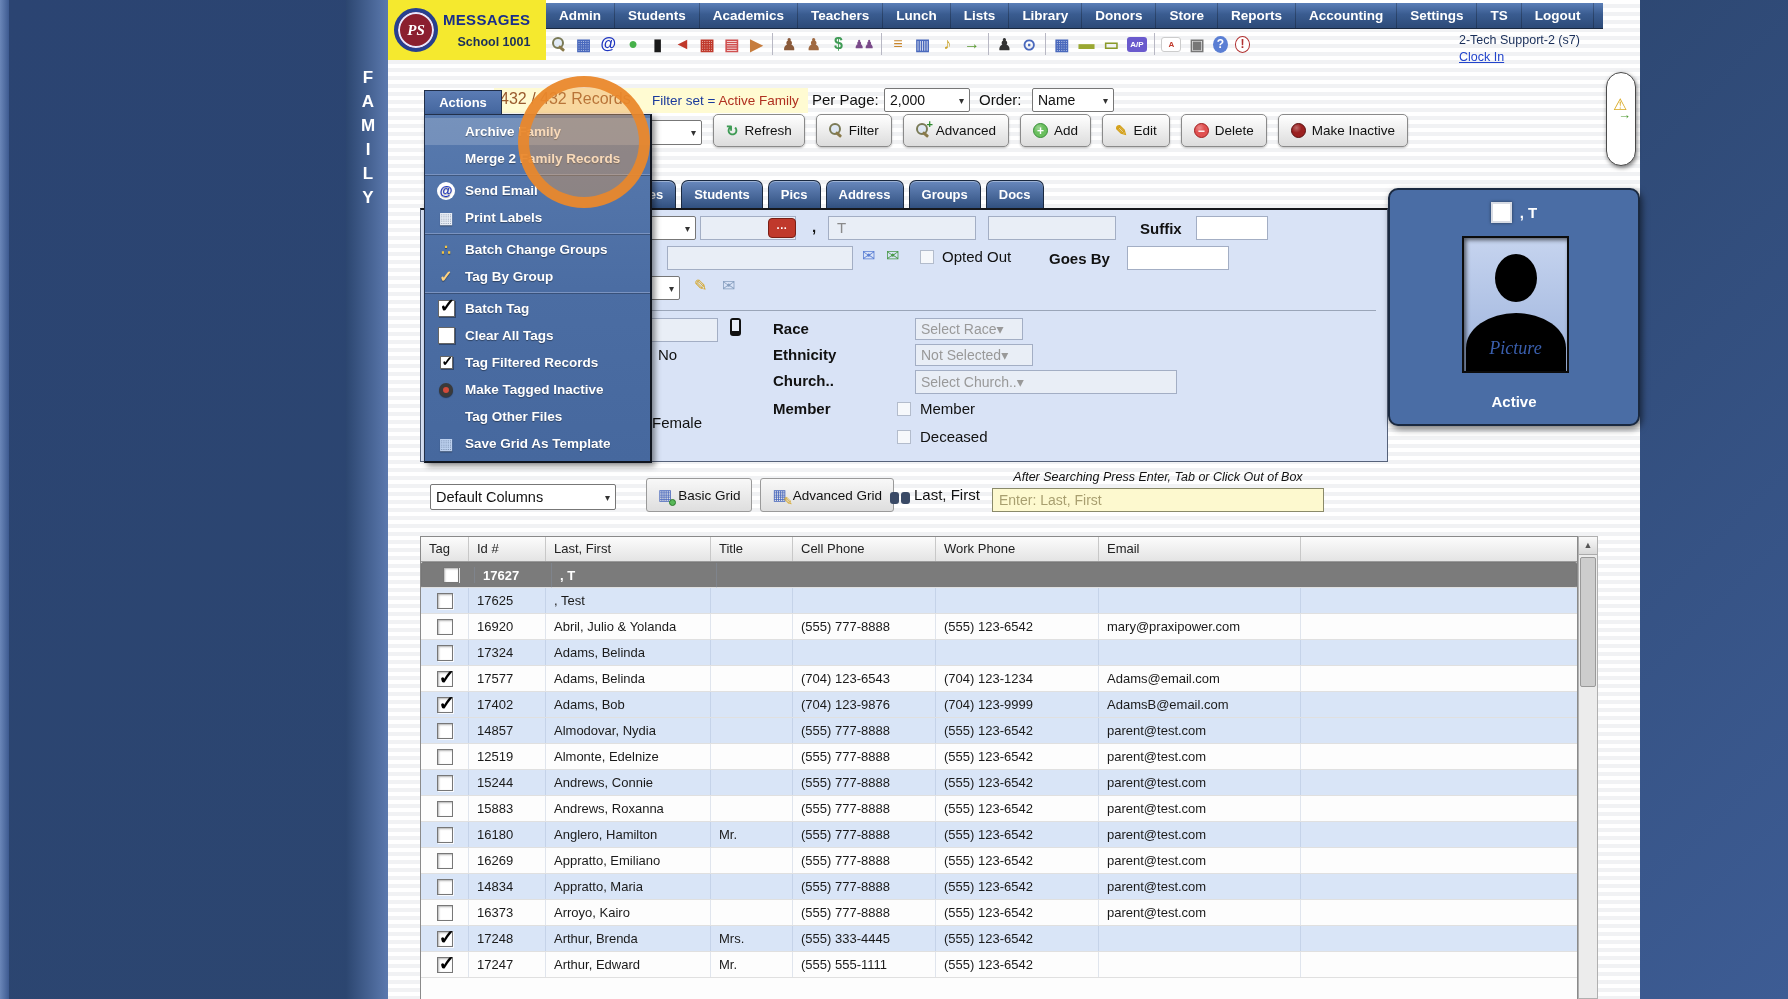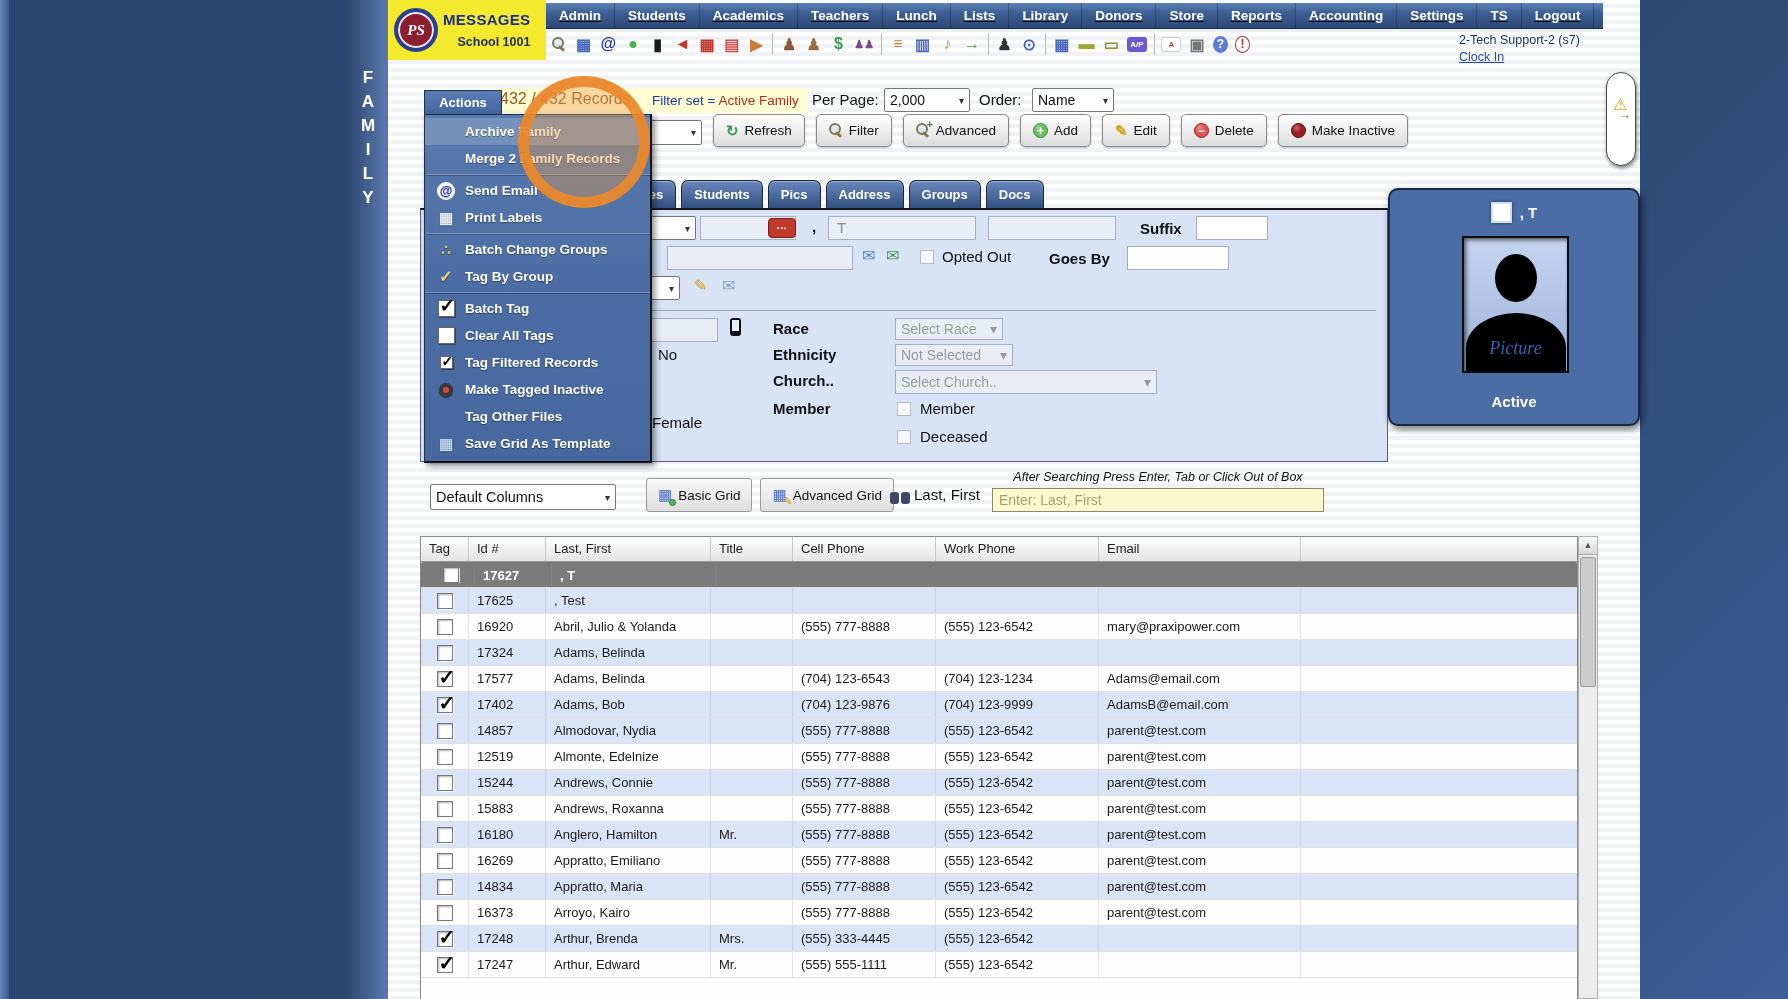--- a/index.html
+++ b/index.html
@@ -22,21 +22,21 @@
   .logo-circle { width:44px; height:44px; border-radius:50%; background:#8b1f2f;
                  border:4px solid #27408f; box-shadow:0 0 0 2px #e8e8ff inset;
                  color:#fff; display:flex; align-items:center; justify-content:center;
                  font-family:"Liberation Serif",serif; font-style:italic; font-weight:bold; font-size:15px; }
   .logo-texts { margin-left:5px; }
   .brand { color:#1a2f8a; font-weight:bold; font-size:15px; letter-spacing:0.3px; }
   .school { color:#1a2f5a; font-weight:bold; font-size:12.5px; text-align:right; margin-top:7px; }
 
   .navbar { position:absolute; left:546px; top:3px; width:1057px; height:26px; display:flex;
             background:linear-gradient(180deg,#5b7fb8 0%,#3a5c90 45%,#2c4a78 100%);
-            border-bottom:1px solid #1a2940; z-index:5;text-decoration:underline; }
+            border-bottom:1px solid #1a2940; z-index:5; }
   .nav-item { color:#fff; font-weight:bold; font-size:13.5px; line-height:25px; padding:0 13px;
               border-right:1px solid rgba(0,0,0,0.25); cursor:pointer; white-space:nowrap; }
 
   .toolbar { position:absolute; left:550px; top:30px; width:700px; height:28px; display:flex;
              align-items:center; gap:7px; z-index:5; }
   .tb-icon { width:20px; height:20px; display:flex; align-items:center; justify-content:center;
              font-size:16px; font-weight:bold; cursor:pointer; }
   .tb-icon.badge { font-size:8px; border-radius:3px; width:22px; height:15px; }
   .tb-icon.circle { border-radius:50%; width:17px; height:17px; font-size:12px; }
   .tb-div { width:1px; height:22px; background:#b8b8c4; }
@@ -88,21 +88,21 @@
 
   
   .form-panel { position:absolute; left:420px; top:208px; width:968px; height:254px;
                 background:#d9e3f6; border:1px solid #56627a; border-top:2px solid #16181d; z-index:2; }
   .fp { position:absolute; }
   .inp { background:#e9eef6; border:1px solid #a3aec4; height:24px; }
   .inp.white { background:#fff; }
   .lbl { font-size:15px; font-weight:bold; color:#111; }
   .txt { font-size:15px; color:#111; }
   .gray-sel { background:#e9eef6; border:1px solid #a3aec4; color:#999; font-size:14px;
-              display:flex; align-items:center; justify-content:space-between; padding:0 5px; cursor:pointer; }
+              display:flex; align-items:center; justify-content:flex-start; padding:0 5px; cursor:pointer;margin-left:20px; }
   .red-btn { position:absolute; background:#c0392b; border:1px solid #7a1f15; border-radius:4px;
              color:#fff; font-size:11px; font-weight:bold; text-align:center; line-height:18px; cursor:pointer; }
   .mailic { font-size:16px; cursor:pointer; }
   .small-cb { width:14px; height:14px; background:#f6f8fb; border:1px solid #b3bccc; display:inline-block; cursor:pointer; }
   .phone-glyph { width:11px; height:18px; background:#111; border-radius:3px; position:relative; }
   .phone-glyph::after { content:''; position:absolute; left:2px; top:2px; width:7px; height:11px; background:#e8eef8; }
   .fdiv { position:absolute; left:424px; top:310px; width:952px; height:1px; background:#9aa5b8; }
 
   
   .pcard { position:absolute; left:1388px; top:188px; width:252px; height:238px; background:#4a6da5;

